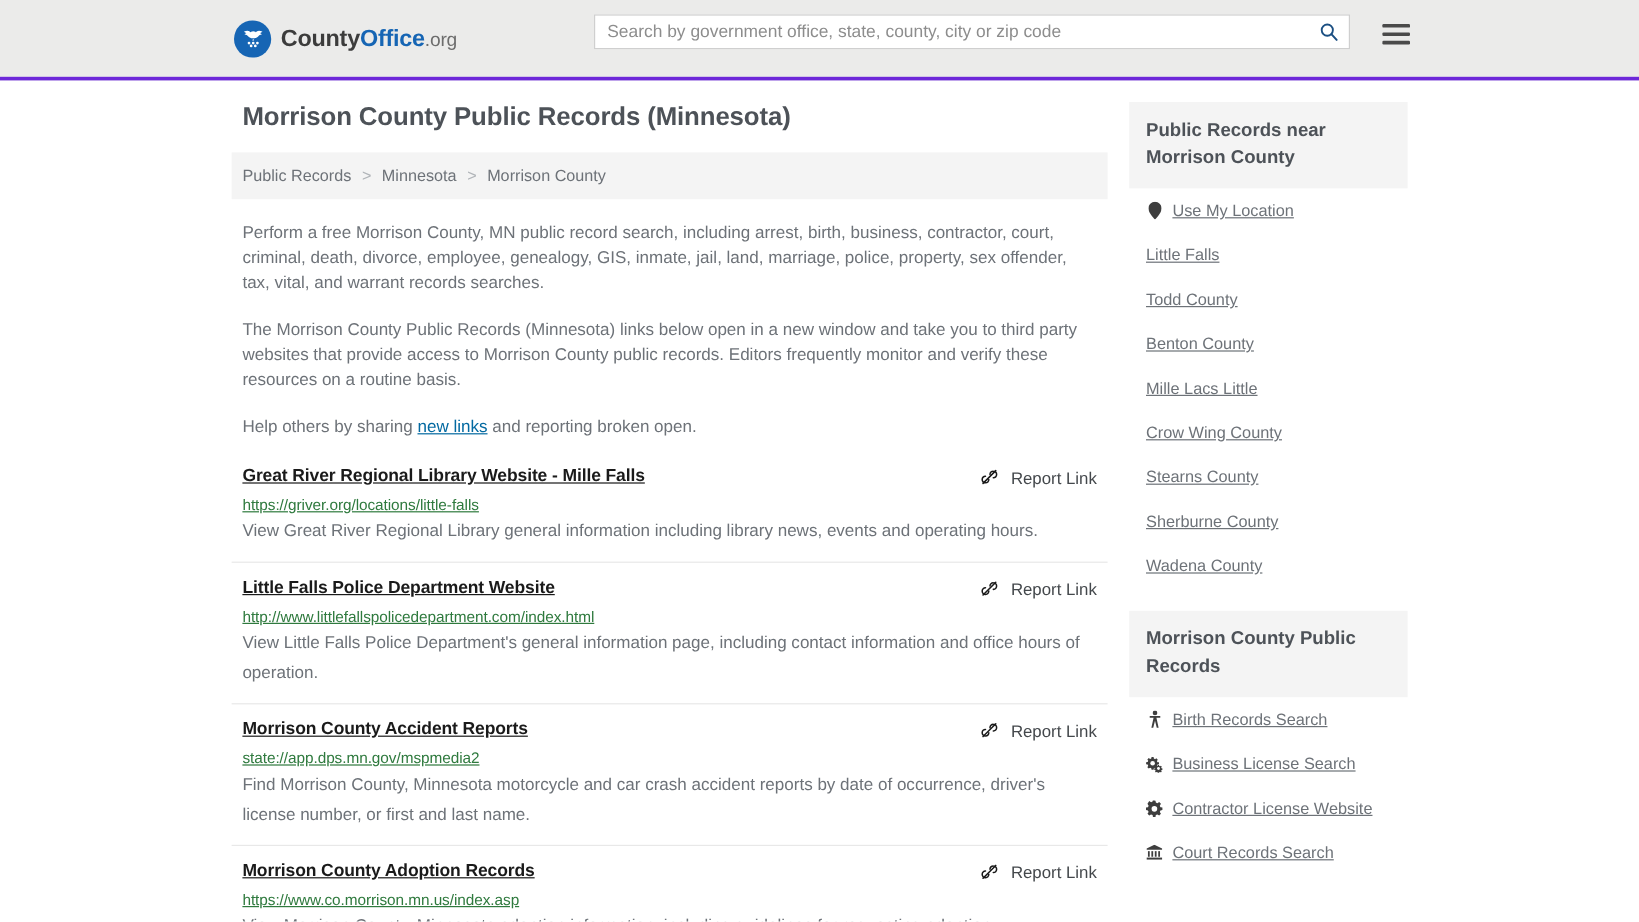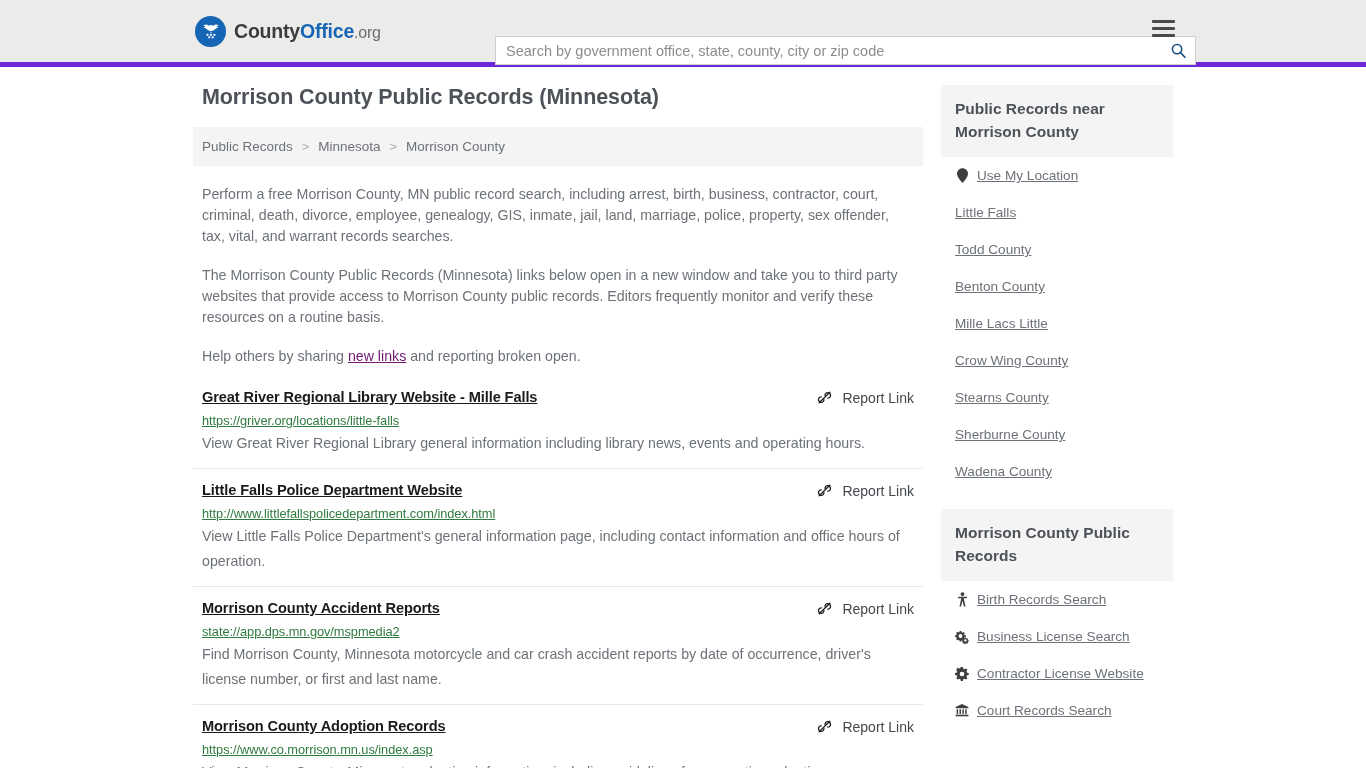--- a/index.html
+++ b/index.html
@@ -9,21 +9,21 @@
     overflow: hidden;
     background: #ffffff;
     font-family: "Liberation Sans", sans-serif;
     color: #555c63;
   }
 
   
   .site-header {
     height: 67px;
     background: #ebebea;
-    border-bottom: 5px solid #6d28d9;
+    border-bottom: 3px solid #6d28d9;
     display: flex;
     align-items: center;
     position: relative;
   }
   .brand {
     display: flex;
     align-items: center;
     margin-left: 195px;
     text-decoration: none;
   }
@@ -43,22 +43,22 @@
     color: #3c3c3c;
     white-space: nowrap;
   }
   .brand-text .bold-blue { color: #1665b4; font-weight: bold; }
   .brand-text .county { color: #3c3c3c; font-weight: bold; }
   .brand-text .dotorg { color: #6d6d6d; font-size: 16px; }
 
   .search-wrap {
     position: absolute;
     left: 495px;
-    top: 36px;
-    width: 701px;
+    top: 12px;
+    width: 630px;
     height: 29px;
     background: #ffffff;
     border: 1px solid #cfcfcf;
     display: flex;
     align-items: center;
   }
   .search-input {
     flex: 1;
     border: none;
     outline: none;
@@ -127,21 +127,21 @@
   .intro {
     padding: 0 9px;
   }
   .intro p {
     font-size: 14.2px;
     line-height: 21px;
     color: #6d7278;
     margin: 18px 0 0 0;
   }
   .intro p a {
-    color: #701a75;
+    color: #0369a1;
     text-decoration: underline;
   }
 
   
   .results { margin-top: 22px; }
   .result {
     padding: 0 9px 12px 9px;
     border-bottom: 1px solid #e8e8e8;
     margin-bottom: 13px;
     position: relative;

